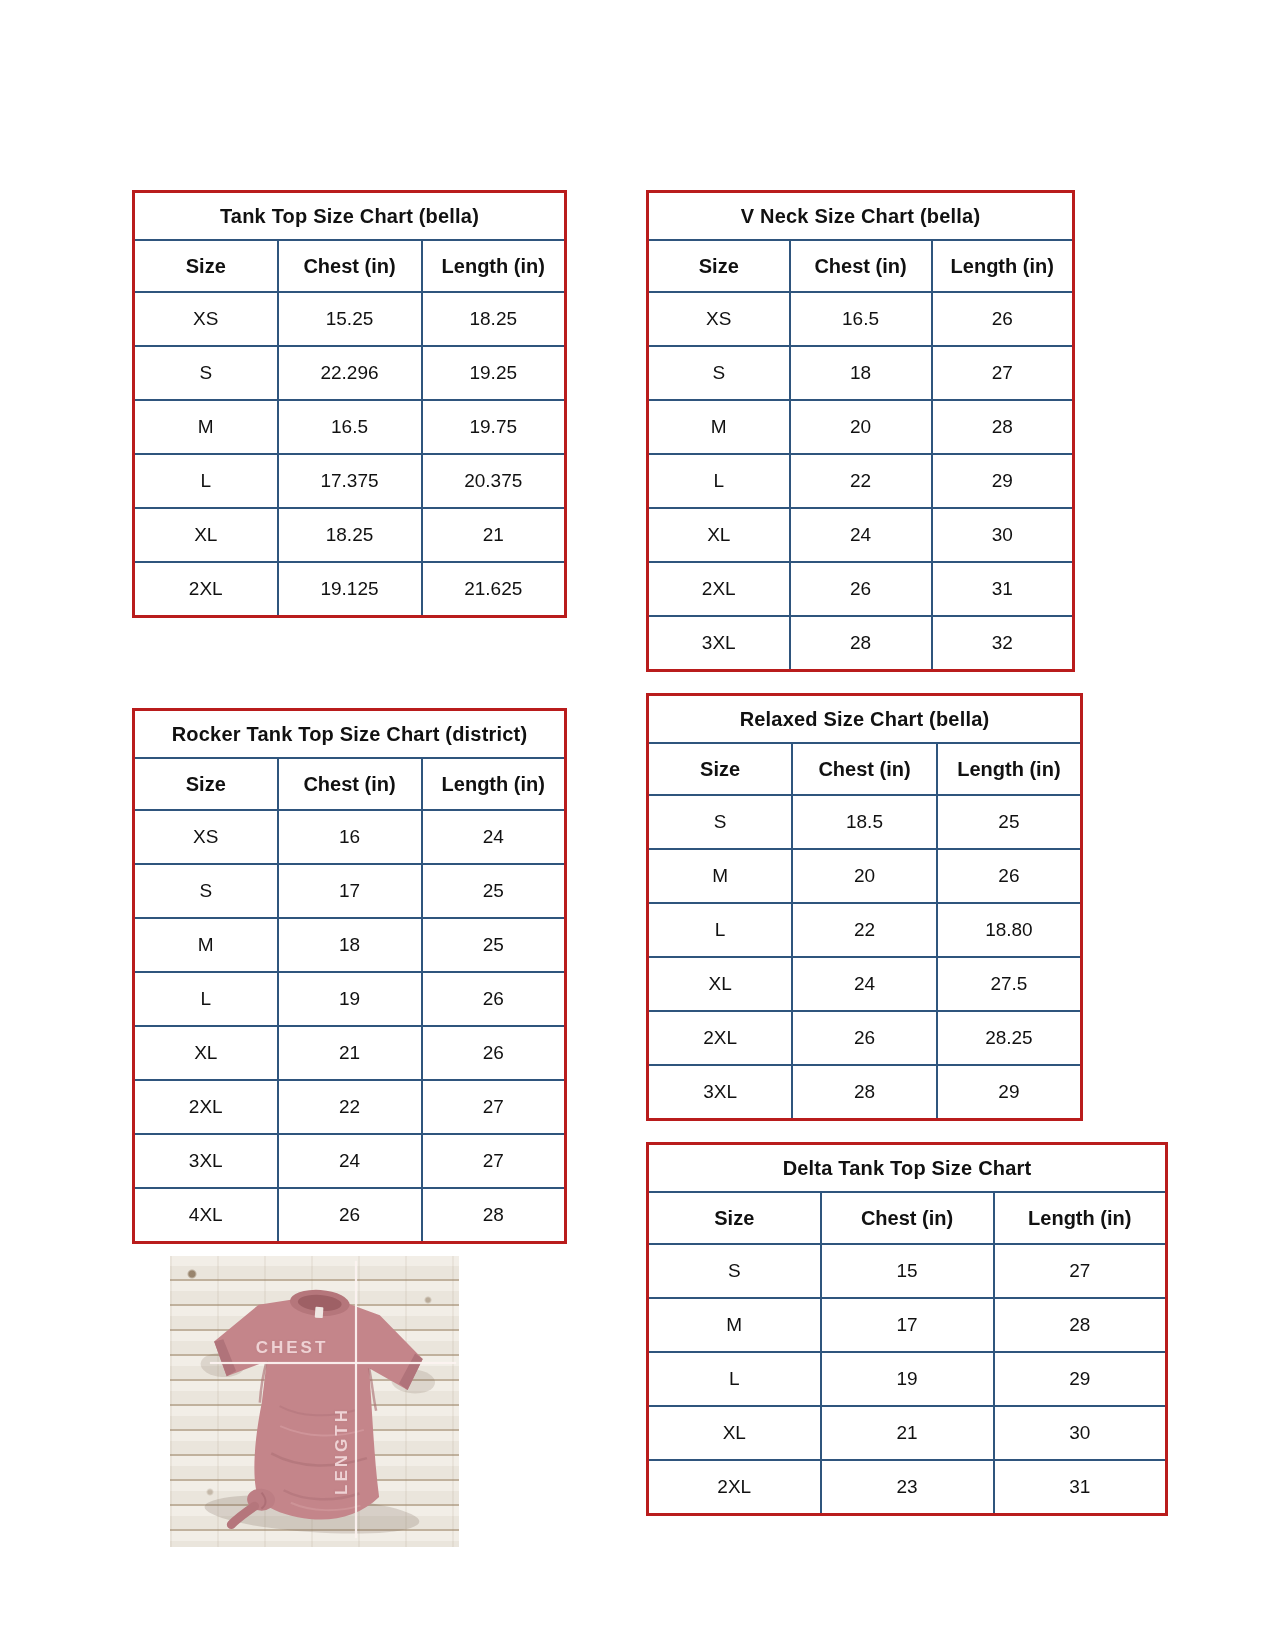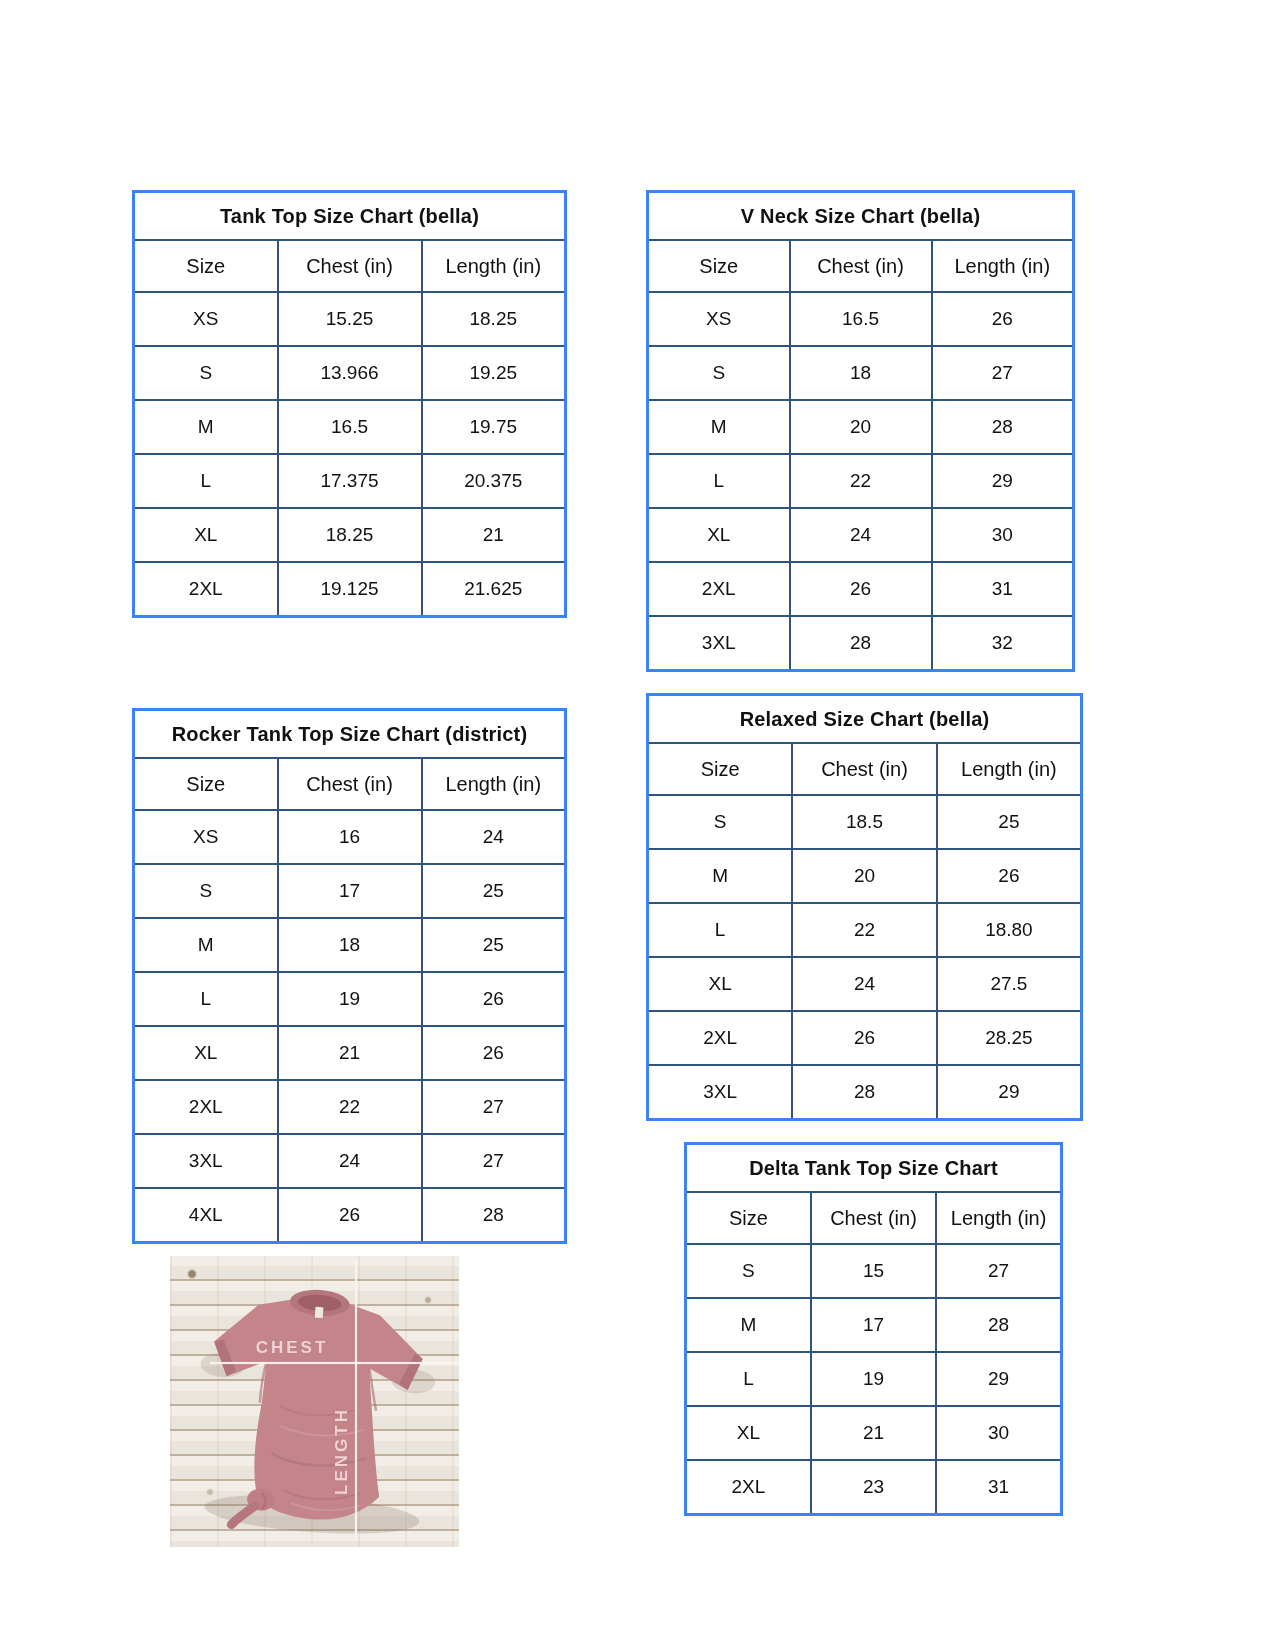--- a/index.html
+++ b/index.html
@@ -12,51 +12,51 @@
     color: #111111;
   }
   #page { position: absolute; inset: 0; }
 
   
   table.size-table {
     position: absolute;
     border-collapse: collapse;
     table-layout: fixed;
     background: #ffffff;
-    border: 3px solid #3b82f6;
+    border: 3px solid #b91c1c;
   }
   table.size-table td, table.size-table th {
     border: 2px solid #2f557d;
     text-align: center;
     vertical-align: middle;
     padding: 0;
     overflow: hidden;
     white-space: nowrap;
   }
   table.size-table .title-cell {
     height: 46px;
     font-size: 20px;
     font-weight: bold;
     letter-spacing: 0.2px;
   }
   table.size-table th {
     height: 50px;
     font-size: 20px;
-    font-weight: normal;
+    font-weight: bold;
   }
   table.size-table tbody td {
     height: 52px;
     font-size: 19px;
     font-weight: normal;
   }
   #table-tank-top { left: 132px; top: 190px;  width: 435px; }
   #table-v-neck   { left: 646px; top: 190px;  width: 429px; }
   #table-rocker   { left: 132px; top: 708px;  width: 435px; }
   #table-relaxed  { left: 646px; top: 693px;  width: 437px; }
-  #table-delta    { left: 684px; top: 1142px; width: 379px; }
+  #table-delta    { left: 646px; top: 1142px; width: 522px; }
 
   
   #shirt-photo {
     position: absolute;
     left: 170px; top: 1256px;
     width: 289px; height: 291px;
     background-color: #efebe3;
     background-image:
       radial-gradient(circle at 22px 18px,  rgba(125,100,72,.75) 0 3px, rgba(125,100,72,0) 5px),
       radial-gradient(circle at 258px 44px, rgba(125,100,72,.45) 0 2px, rgba(125,100,72,0) 4px),
@@ -104,21 +104,21 @@
         </tr>
     </thead>
     <tbody>
         <tr>
           <td>XS</td>
           <td>15.25</td>
           <td>18.25</td>
         </tr>
         <tr>
           <td>S</td>
-          <td>13.966</td>
+          <td>22.296</td>
           <td>19.25</td>
         </tr>
         <tr>
           <td>M</td>
           <td>16.5</td>
           <td>19.75</td>
         </tr>
         <tr>
           <td>L</td>
           <td>17.375</td>

